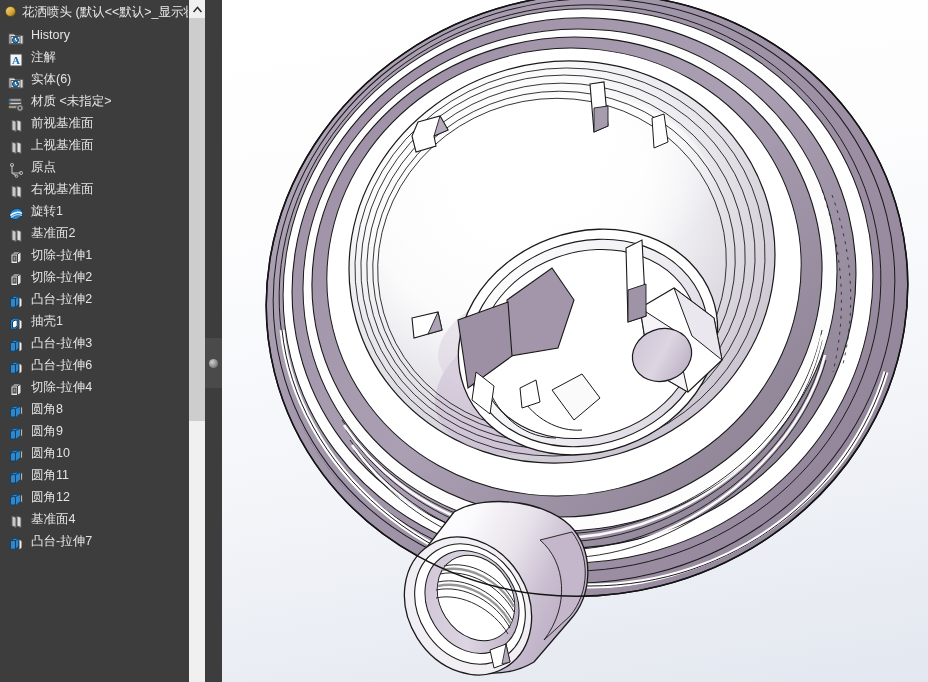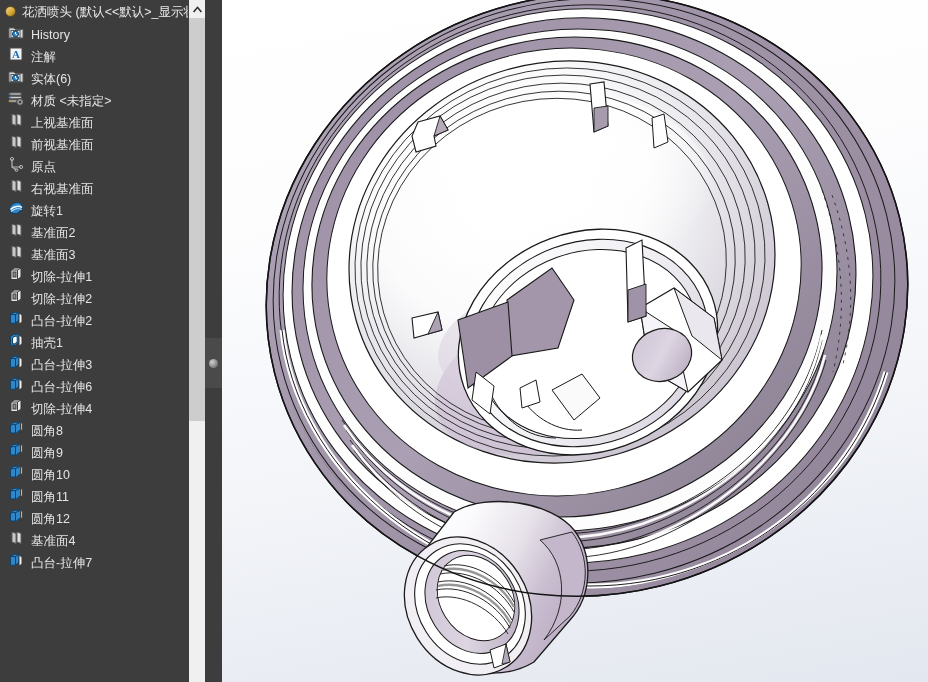--- a/index.html
+++ b/index.html
@@ -61,21 +61,21 @@
     background: linear-gradient(135deg, #f2d98a 0%, #d6a83b 60%, #8d6a16 100%);
     border: 1px solid #6b5210;
     box-sizing: border-box;
   }
 
   #tree-list {
     position: relative;
   }
   .tree-item {
     display: flex;
-    align-items: flex-start;
+    align-items: flex-end;
     height: 22px;
     padding-left: 8px;
     white-space: nowrap;
     cursor: default;
   }
   .tree-item .ti-label {
     color: #e4e4e4;
     font-size: 12.5px;
     line-height: 22px;
     margin-left: 7px;
@@ -209,31 +209,31 @@
           <span class="ti-label">材质 &lt;未指定&gt;</span>
         </div>
         <div class="tree-item">
           <span class="ti-icon">
             <svg width="16" height="16" viewBox="0 0 16 16">
               <path d="M4 2 L8 3.4 V13.4 L4 12 Z" fill="#c8c8c8" stroke="#5c5c5c"></path>
               <path d="M9 2 L13 3.4 V13.4 L9 12 Z" fill="#dedede" stroke="#5c5c5c"></path>
               <path d="M8 3.4 H9 M8 12 H9" stroke="#5c5c5c"></path>
             </svg>
           </span>
-          <span class="ti-label">上视基准面</span>
+          <span class="ti-label">前视基准面</span>
         </div>
         <div class="tree-item">
           <span class="ti-icon">
             <svg width="16" height="16" viewBox="0 0 16 16">
               <path d="M4 2 L8 3.4 V13.4 L4 12 Z" fill="#c8c8c8" stroke="#5c5c5c"></path>
               <path d="M9 2 L13 3.4 V13.4 L9 12 Z" fill="#dedede" stroke="#5c5c5c"></path>
               <path d="M8 3.4 H9 M8 12 H9" stroke="#5c5c5c"></path>
             </svg>
           </span>
-          <span class="ti-label">前视基准面</span>
+          <span class="ti-label">上视基准面</span>
         </div>
         <div class="tree-item">
           <span class="ti-icon">
             <svg width="16" height="16" viewBox="0 0 16 16">
               <path d="M4 3 V11 H13" stroke="#b5b5b5" fill="none" stroke-width="1.2"></path>
               <path d="M4 11 L8.5 14" stroke="#b5b5b5" fill="none" stroke-width="1.2"></path>
               <circle cx="4" cy="3" r="1.6" fill="none" stroke="#b5b5b5"></circle>
               <circle cx="13" cy="11" r="1.6" fill="none" stroke="#b5b5b5"></circle>
               <circle cx="8.5" cy="14" r="1.4" fill="none" stroke="#b5b5b5"></circle>
             </svg>
@@ -262,30 +262,20 @@
         </div>
         <div class="tree-item">
           <span class="ti-icon">
             <svg width="16" height="16" viewBox="0 0 16 16">
               <path d="M4 2 L8 3.4 V13.4 L4 12 Z" fill="#c8c8c8" stroke="#5c5c5c"></path>
               <path d="M9 2 L13 3.4 V13.4 L9 12 Z" fill="#dedede" stroke="#5c5c5c"></path>
               <path d="M8 3.4 H9 M8 12 H9" stroke="#5c5c5c"></path>
             </svg>
           </span>
           <span class="ti-label">基准面2</span>
-        </div>
-        <div class="tree-item">
-          <span class="ti-icon">
-            <svg width="16" height="16" viewBox="0 0 16 16">
-              <path d="M4 2 L8 3.4 V13.4 L4 12 Z" fill="#c8c8c8" stroke="#5c5c5c"></path>
-              <path d="M9 2 L13 3.4 V13.4 L9 12 Z" fill="#dedede" stroke="#5c5c5c"></path>
-              <path d="M8 3.4 H9 M8 12 H9" stroke="#5c5c5c"></path>
-            </svg>
-          </span>
-          <span class="ti-label">基准面3</span>
         </div>
         <div class="tree-item">
           <span class="ti-icon">
             <svg width="16" height="16" viewBox="0 0 16 16">
               <path d="M3 4 L6.5 2 L13 2 L13 11 L9.5 13.5 L3 13.5 Z" fill="#e8e8e8" stroke="#3d3d3d"></path>
               <path d="M3 4 L9.5 4 L9.5 13.5 M9.5 4 L13 2" fill="none" stroke="#3d3d3d"></path>
               <rect x="5" y="6" width="3" height="5" fill="#8e8e8e" stroke="#3d3d3d"></rect>
             </svg>
           </span>
           <span class="ti-label">切除-拉伸1</span>

